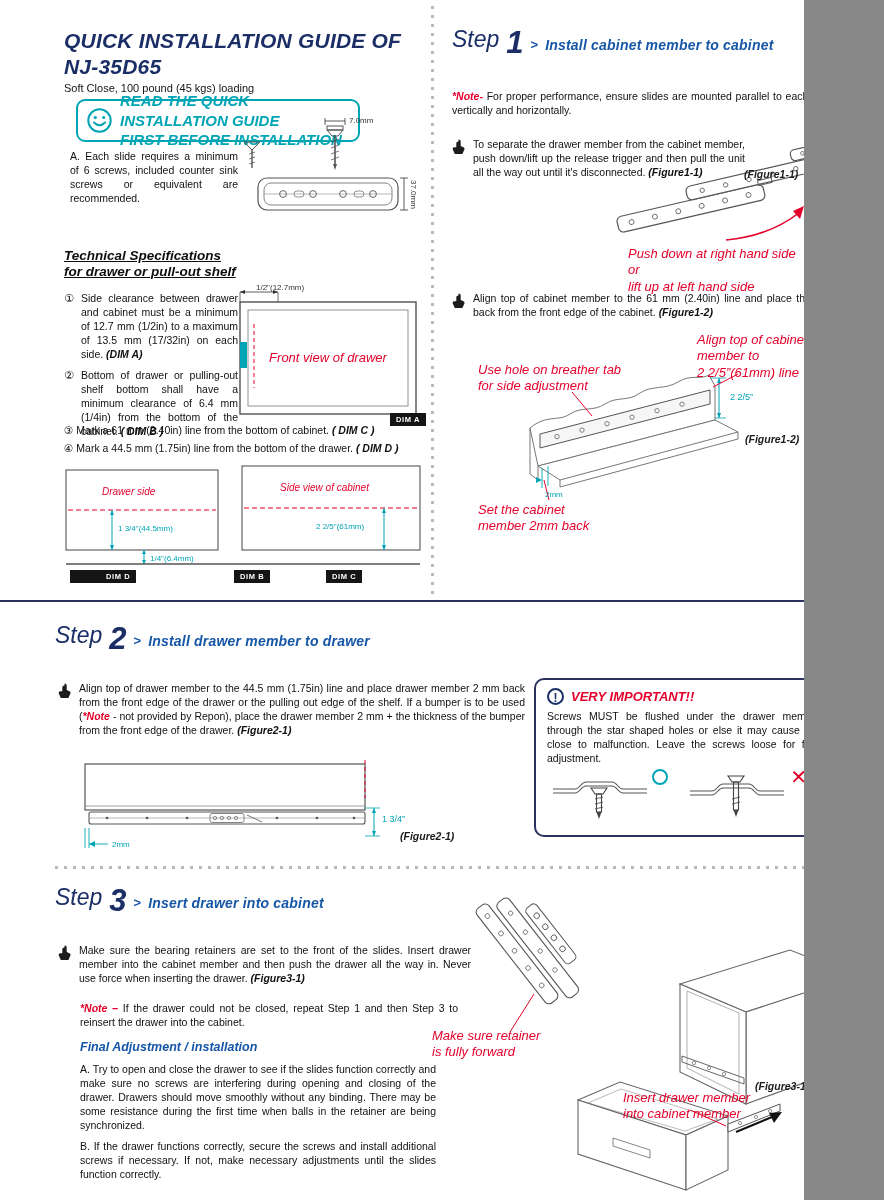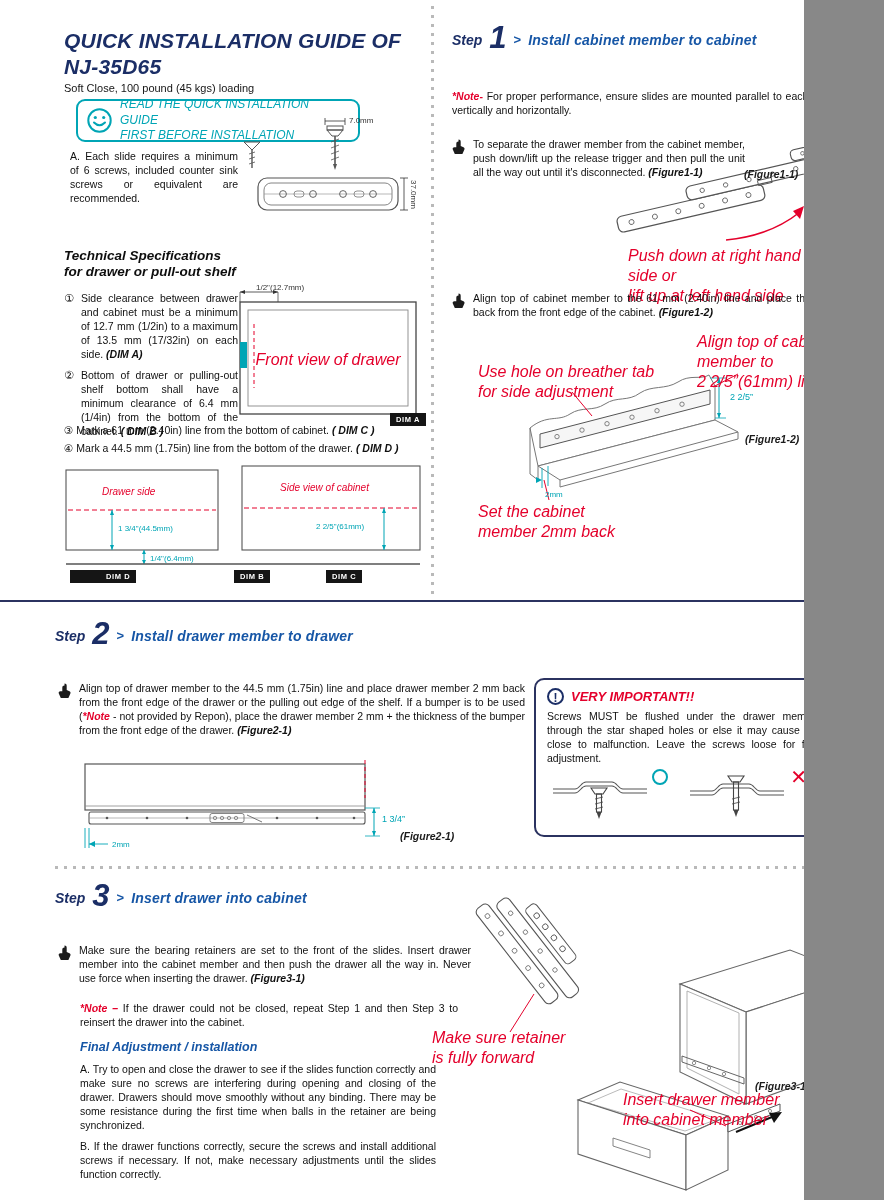--- a/index.html
+++ b/index.html
@@ -8,33 +8,33 @@
   *{margin:0;padding:0;box-sizing:border-box;}
   body{background:#888;font-family:"Liberation Sans","DejaVu Sans",sans-serif;}
   .page{position:relative;width:804px;height:1200px;background:#ffffff;overflow:hidden;}
   .abs{position:absolute;}
   .i{font-style:italic;} .bd{font-weight:bold;} .red{color:var(--red);}
   .title{font-size:21px;font-weight:bold;font-style:italic;color:var(--navy);line-height:1.25;letter-spacing:.2px;}
   .subtitle{font-size:11px;color:#151515;}
   .body{font-size:10.5px;line-height:1.33;color:var(--ink);text-align:justify;}
   .body b{font-style:italic;}
   .readbox{border:2px solid var(--teal);border-radius:9px;display:flex;align-items:center;gap:7px;padding:4px 8px;}
-  .readtxt{color:var(--teal);font-weight:normal;font-style:italic;font-size:12px;line-height:1.3;}
+  .readtxt{color:var(--teal);font-weight:bold;font-style:italic;font-size:15px;line-height:1.3;}
   .tech-head{font-size:13.5px;font-weight:bold;font-style:italic;color:#0d0d0d;line-height:1.2;}
   .spec-item{display:flex;gap:3px;margin-bottom:7px;}
   .spec-item .num{font-size:11px;width:14px;flex:none;color:#0d0d0d;}
   .dimtag{display:inline-block;background:#151515;color:#fff;font-size:7.5px;font-weight:bold;letter-spacing:.6px;padding:2px 6px;}
   .stephead{display:flex;align-items:flex-end;gap:7px;white-space:nowrap;}
-  .step-word{font-size:14px;font-weight:bold;font-style:italic;color:var(--navy);padding-bottom:3px;}
+  .step-word{font-size:23px;font-weight:normal;font-style:italic;color:var(--navy);padding-bottom:3px;}
   .step-num{font-size:31px;line-height:.8;font-weight:bold;font-style:italic;color:var(--navy);}
   .step-arrow{font-size:13px;font-weight:bold;color:var(--blue);padding-bottom:4px;}
   .step-title{font-size:14px;font-weight:bold;font-style:italic;color:var(--blue);padding-bottom:3px;letter-spacing:.2px;}
   .bullet{display:flex;gap:7px;}
   .hicon{flex:none;width:14px;padding-top:1px;}
-  .ann{color:var(--red);font-style:italic;font-size:16px;line-height:1.25;}
+  .ann{color:var(--red);font-style:italic;font-size:13px;line-height:1.25;}
   .dimtxt{font-size:8px;color:#333;white-space:nowrap;}
   .tealdim{font-size:8px;color:var(--teal);white-space:nowrap;}
   .figcap{font-size:10.5px;font-weight:bold;font-style:italic;color:#1c1c1c;white-space:nowrap;}
   .vdots{width:3px;background-image:repeating-linear-gradient(to bottom,#b9b9b9 0 3px,transparent 3px 9px);}
   .hdots{height:3px;background-image:repeating-linear-gradient(to right,#b9b9b9 0 3px,transparent 3px 9px);}
   .solid-divider{height:2px;background:#2b3260;}
   .impbox{border:2px solid #2b3260;border-radius:10px;padding:8px 11px;}
   .imp-head{display:flex;align-items:center;gap:7px;margin-bottom:5px;}
   .bang{flex:none;width:17px;height:17px;border:2px solid var(--navy);border-radius:50%;color:var(--navy);font-weight:bold;font-size:12px;text-align:center;line-height:16px;}
   .imp-title{color:var(--red);font-weight:bold;font-style:italic;font-size:13px;}
@@ -107,21 +107,21 @@
       <rect x="116" y="73" width="10" height="6" rx="3" fill="none" stroke="#777" stroke-width=".8"></rect>
 
       <line x1="166" y1="60" x2="166" y2="92" stroke="#333" stroke-width=".8"></line>
       <line x1="162" y1="60" x2="170" y2="60" stroke="#333" stroke-width=".8"></line>
       <line x1="162" y1="92" x2="170" y2="92" stroke="#333" stroke-width=".8"></line>
     </svg>
     <span class="abs dimtxt" style="left:111px;top:-2px;">7.0mm</span>
     <span class="abs dimtxt vert-text" style="left:171px;top:62px;">37.0mm</span>
   </div>
 
-  <div class="abs tech-head" style="left:64px;top:248px;">
+  <div class="abs tech-head" style="left:64px;top:248px;text-decoration:underline;">
     <div>Technical Specifications</div>
     <div>for drawer or pull-out shelf</div>
   </div>
 
   <div class="abs" style="left:64px;top:292px;width:174px;">
     <div class="spec-item">
       <span class="num">①</span>
       <div class="body"><span>Side clearance between drawer and cabinet must be a minimum of 12.7 mm (1/2in) to a maximum of 13.5 mm (17/32in) on each side.  </span><b>(DIM A)</b></div>
     </div>
     <div class="spec-item">

